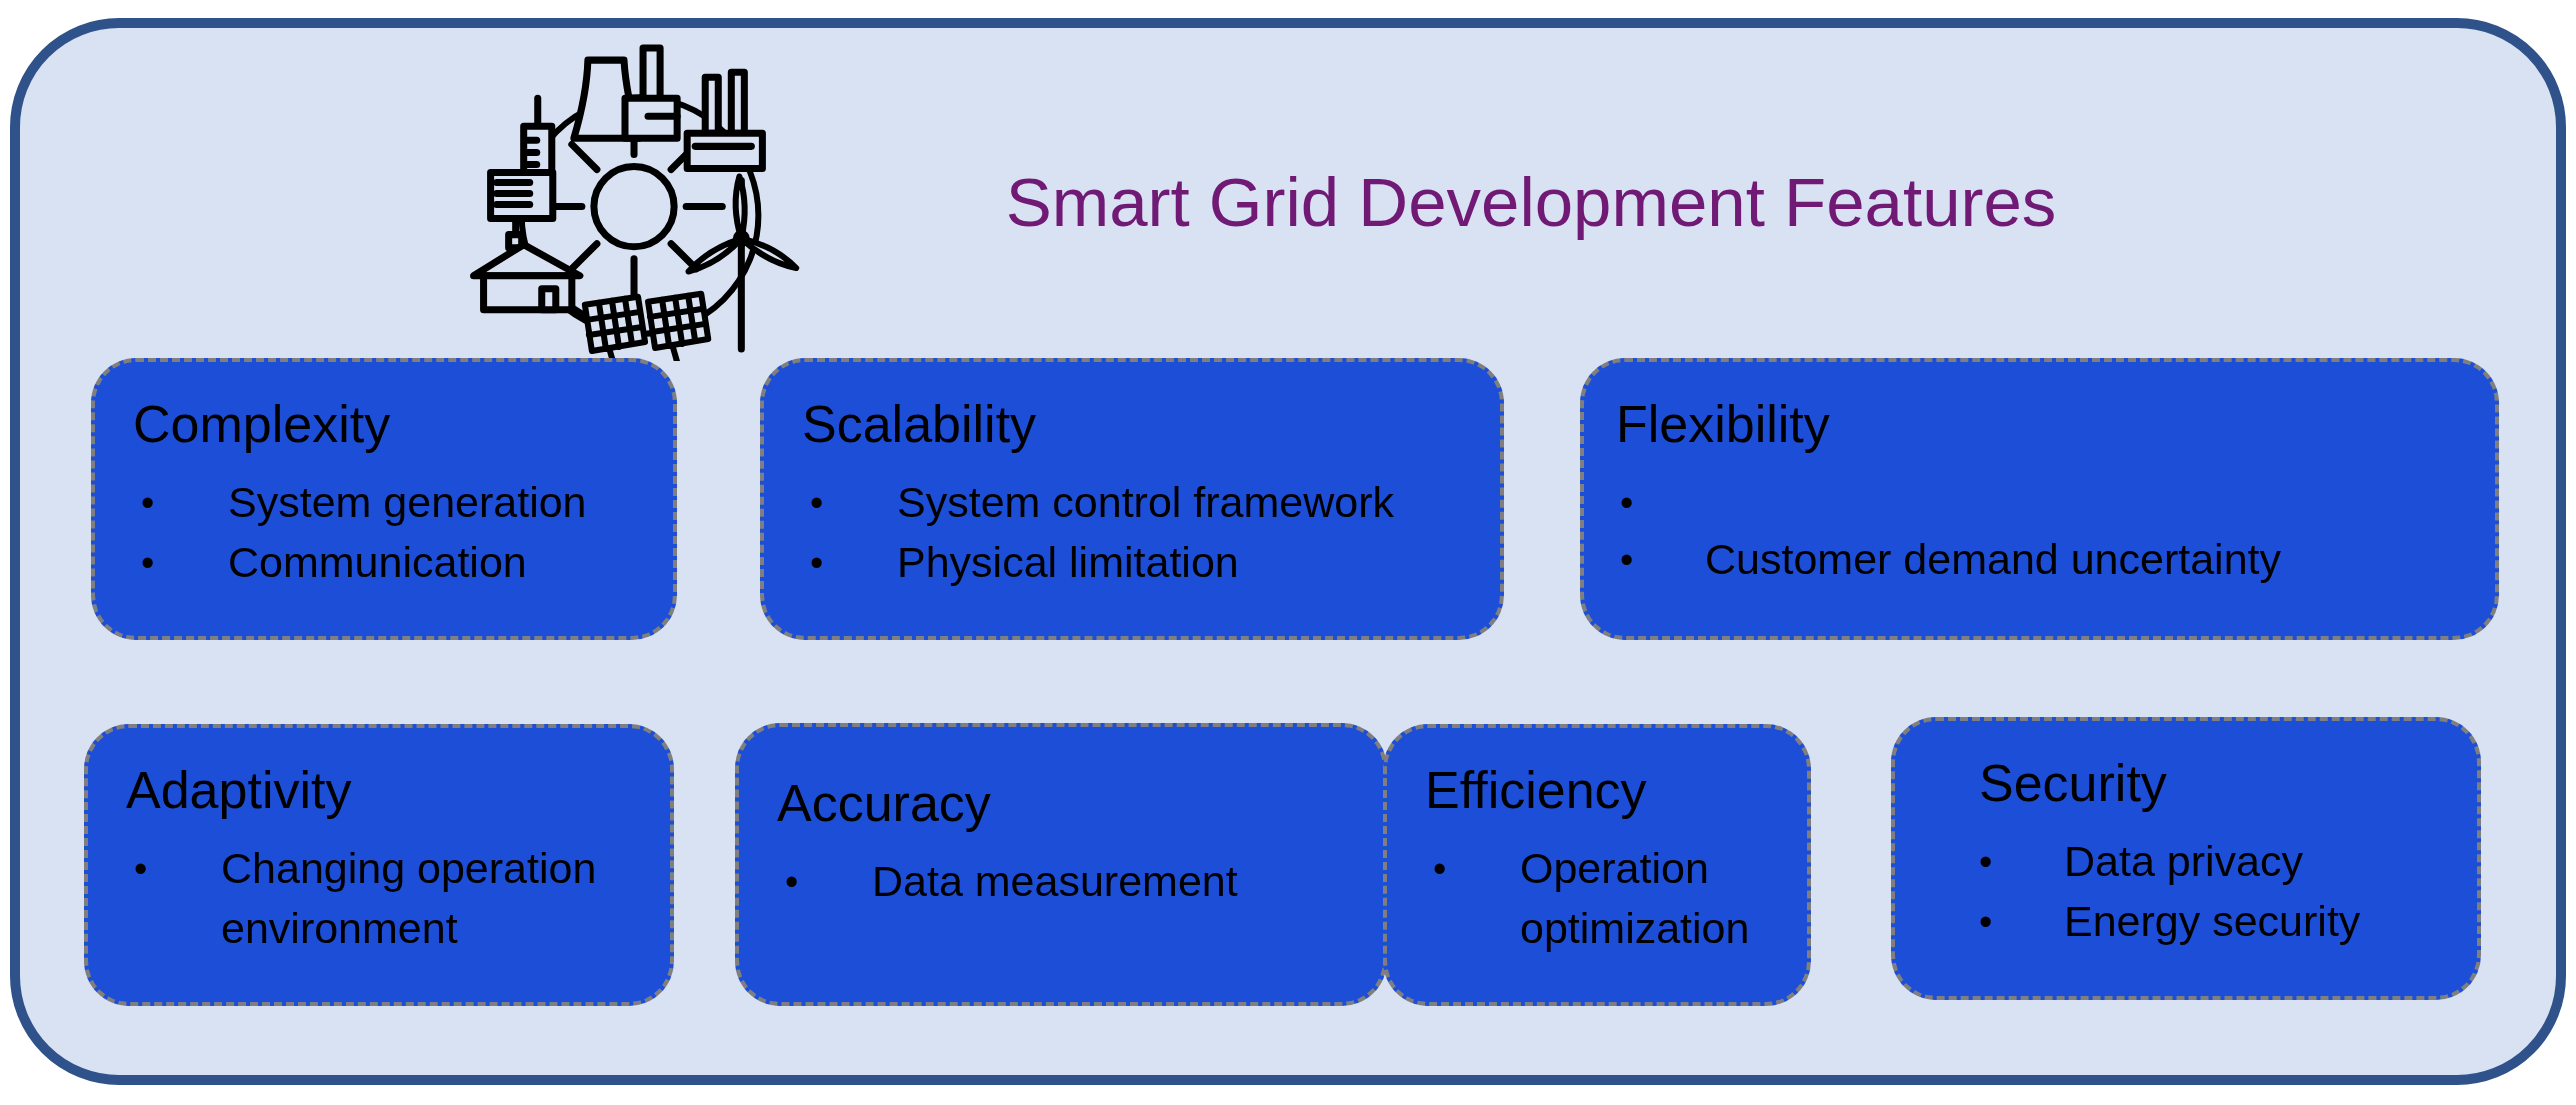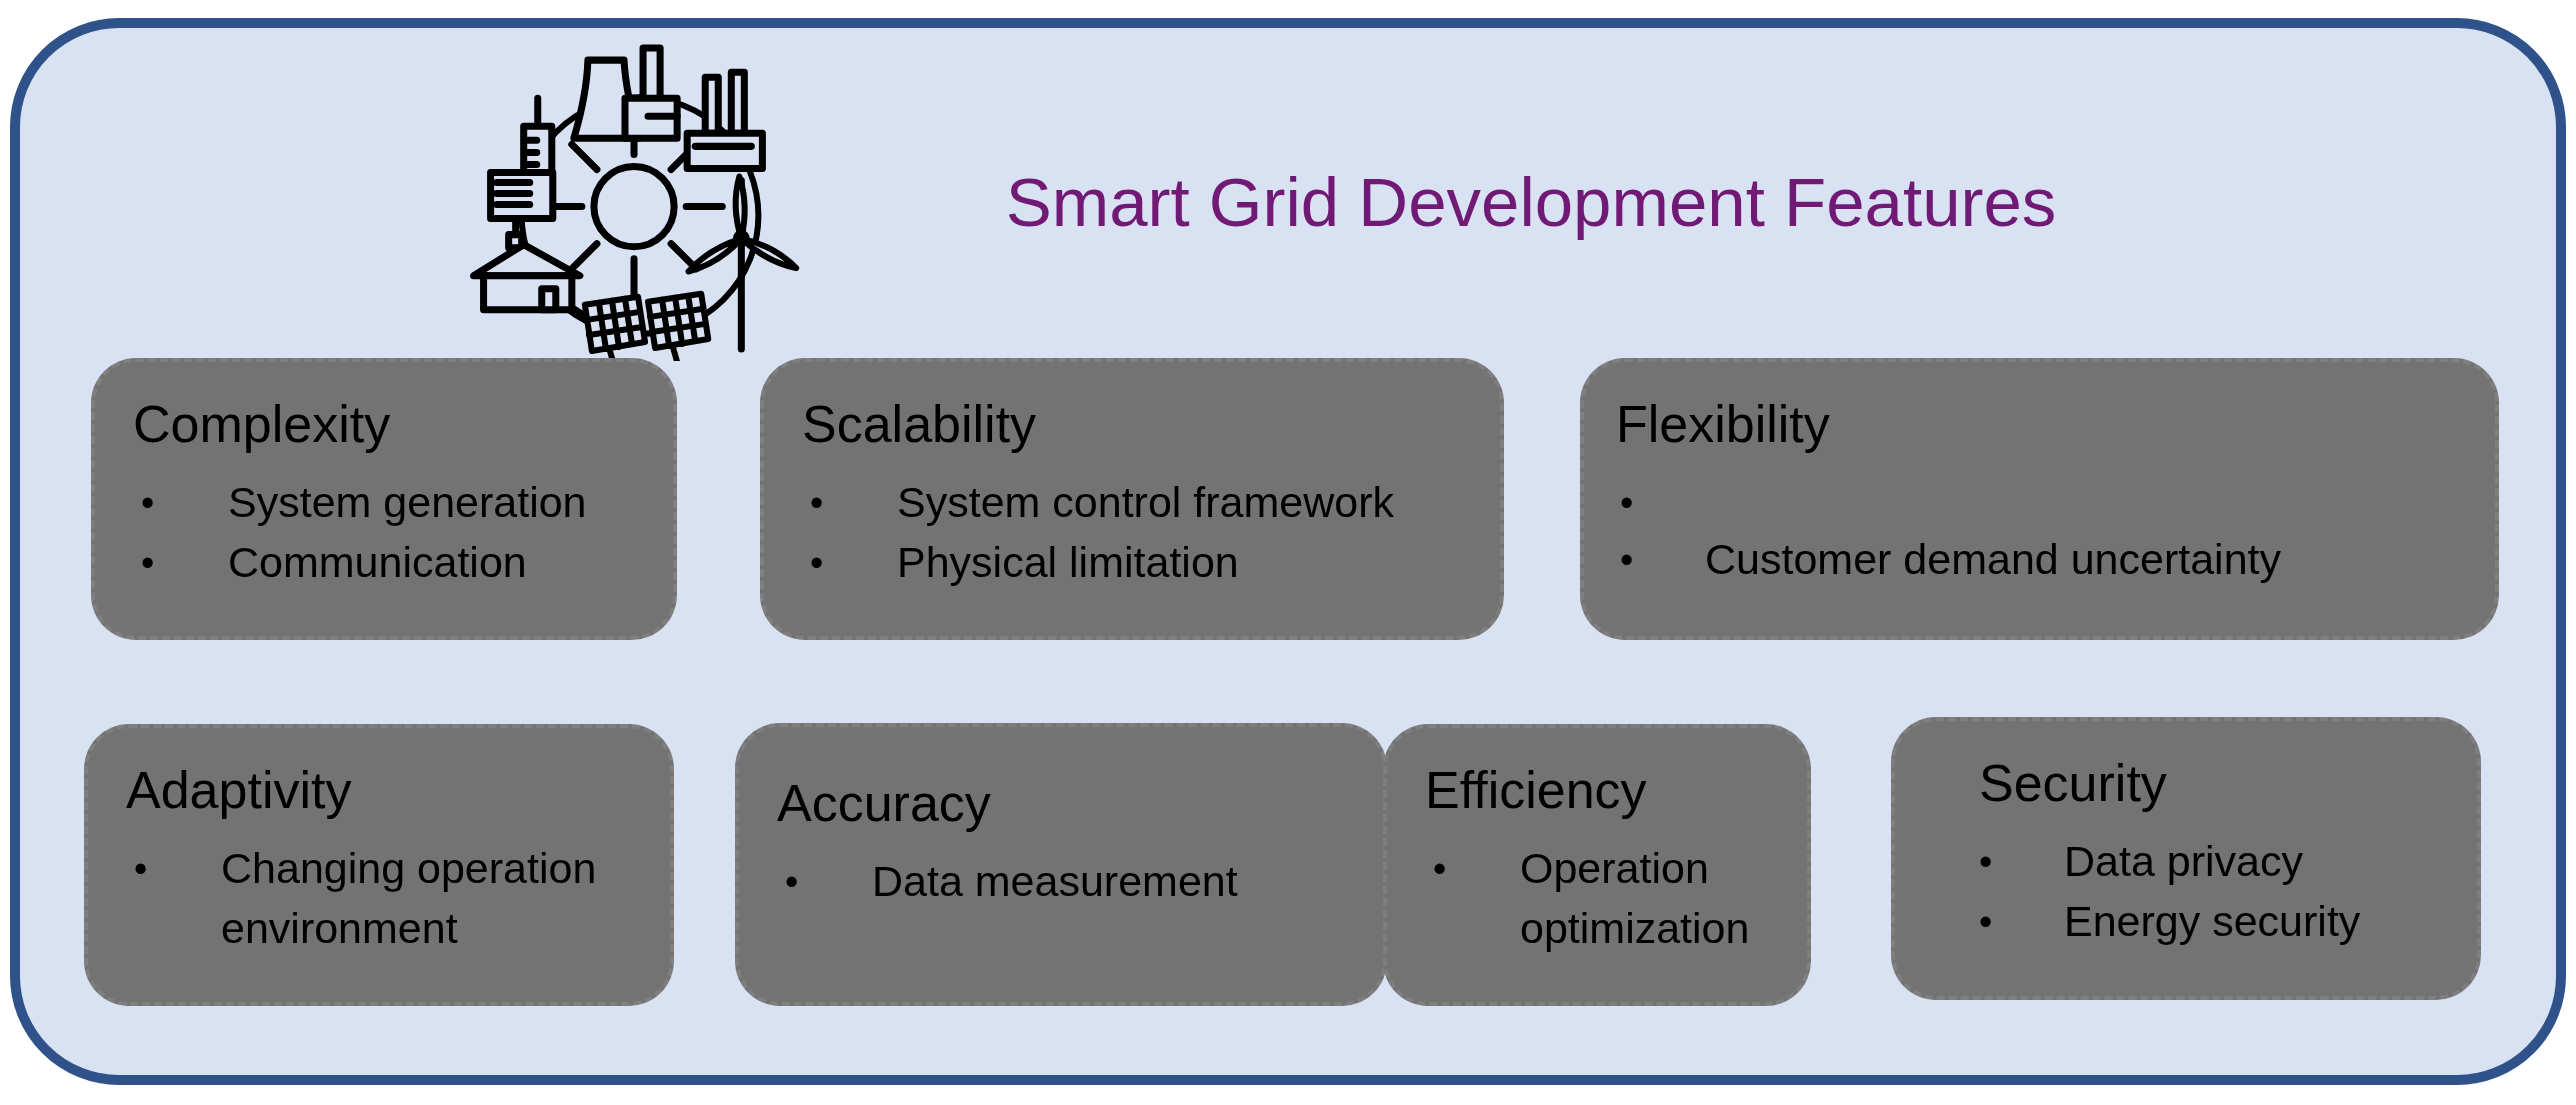--- a/index.html
+++ b/index.html
@@ -11,21 +11,21 @@
     background:#D9E2F3;
   }
   .page-title{
     position:absolute;left:889px;top:162px;width:1284px;
     font-size:69px;line-height:1.2;text-align:center;letter-spacing:0;
     color:#701a75;white-space:nowrap;
   }
   .grid-icon{position:absolute;left:456px;top:20px;width:344px;height:341px;}
   .fbox{
     position:absolute;box-sizing:border-box;
-    background:#737373;border:4px dashed #7F7F7F;border-radius:45px;
+    background:#1d4ed8;border:4px dashed #7F7F7F;border-radius:45px;
     padding:34px 4px 0 38px;
   }
   .fbox h2{margin:0;font-size:52px;font-weight:400;line-height:1.1;}
   .fbox ul{list-style:none;margin:20px 0 0 0;padding:0;}
   .fbox li{display:flex;font-size:43px;line-height:1.38;}
   .marker{flex:none;width:87px;padding-left:8px;font-size:38px;padding-top:4px;}
   .btxt{flex:1;}
   
   .b-complexity {left:91px;  top:358px; width:586px; height:282px;}
   .b-scalability{left:760px; top:358px; width:744px; height:282px;}

